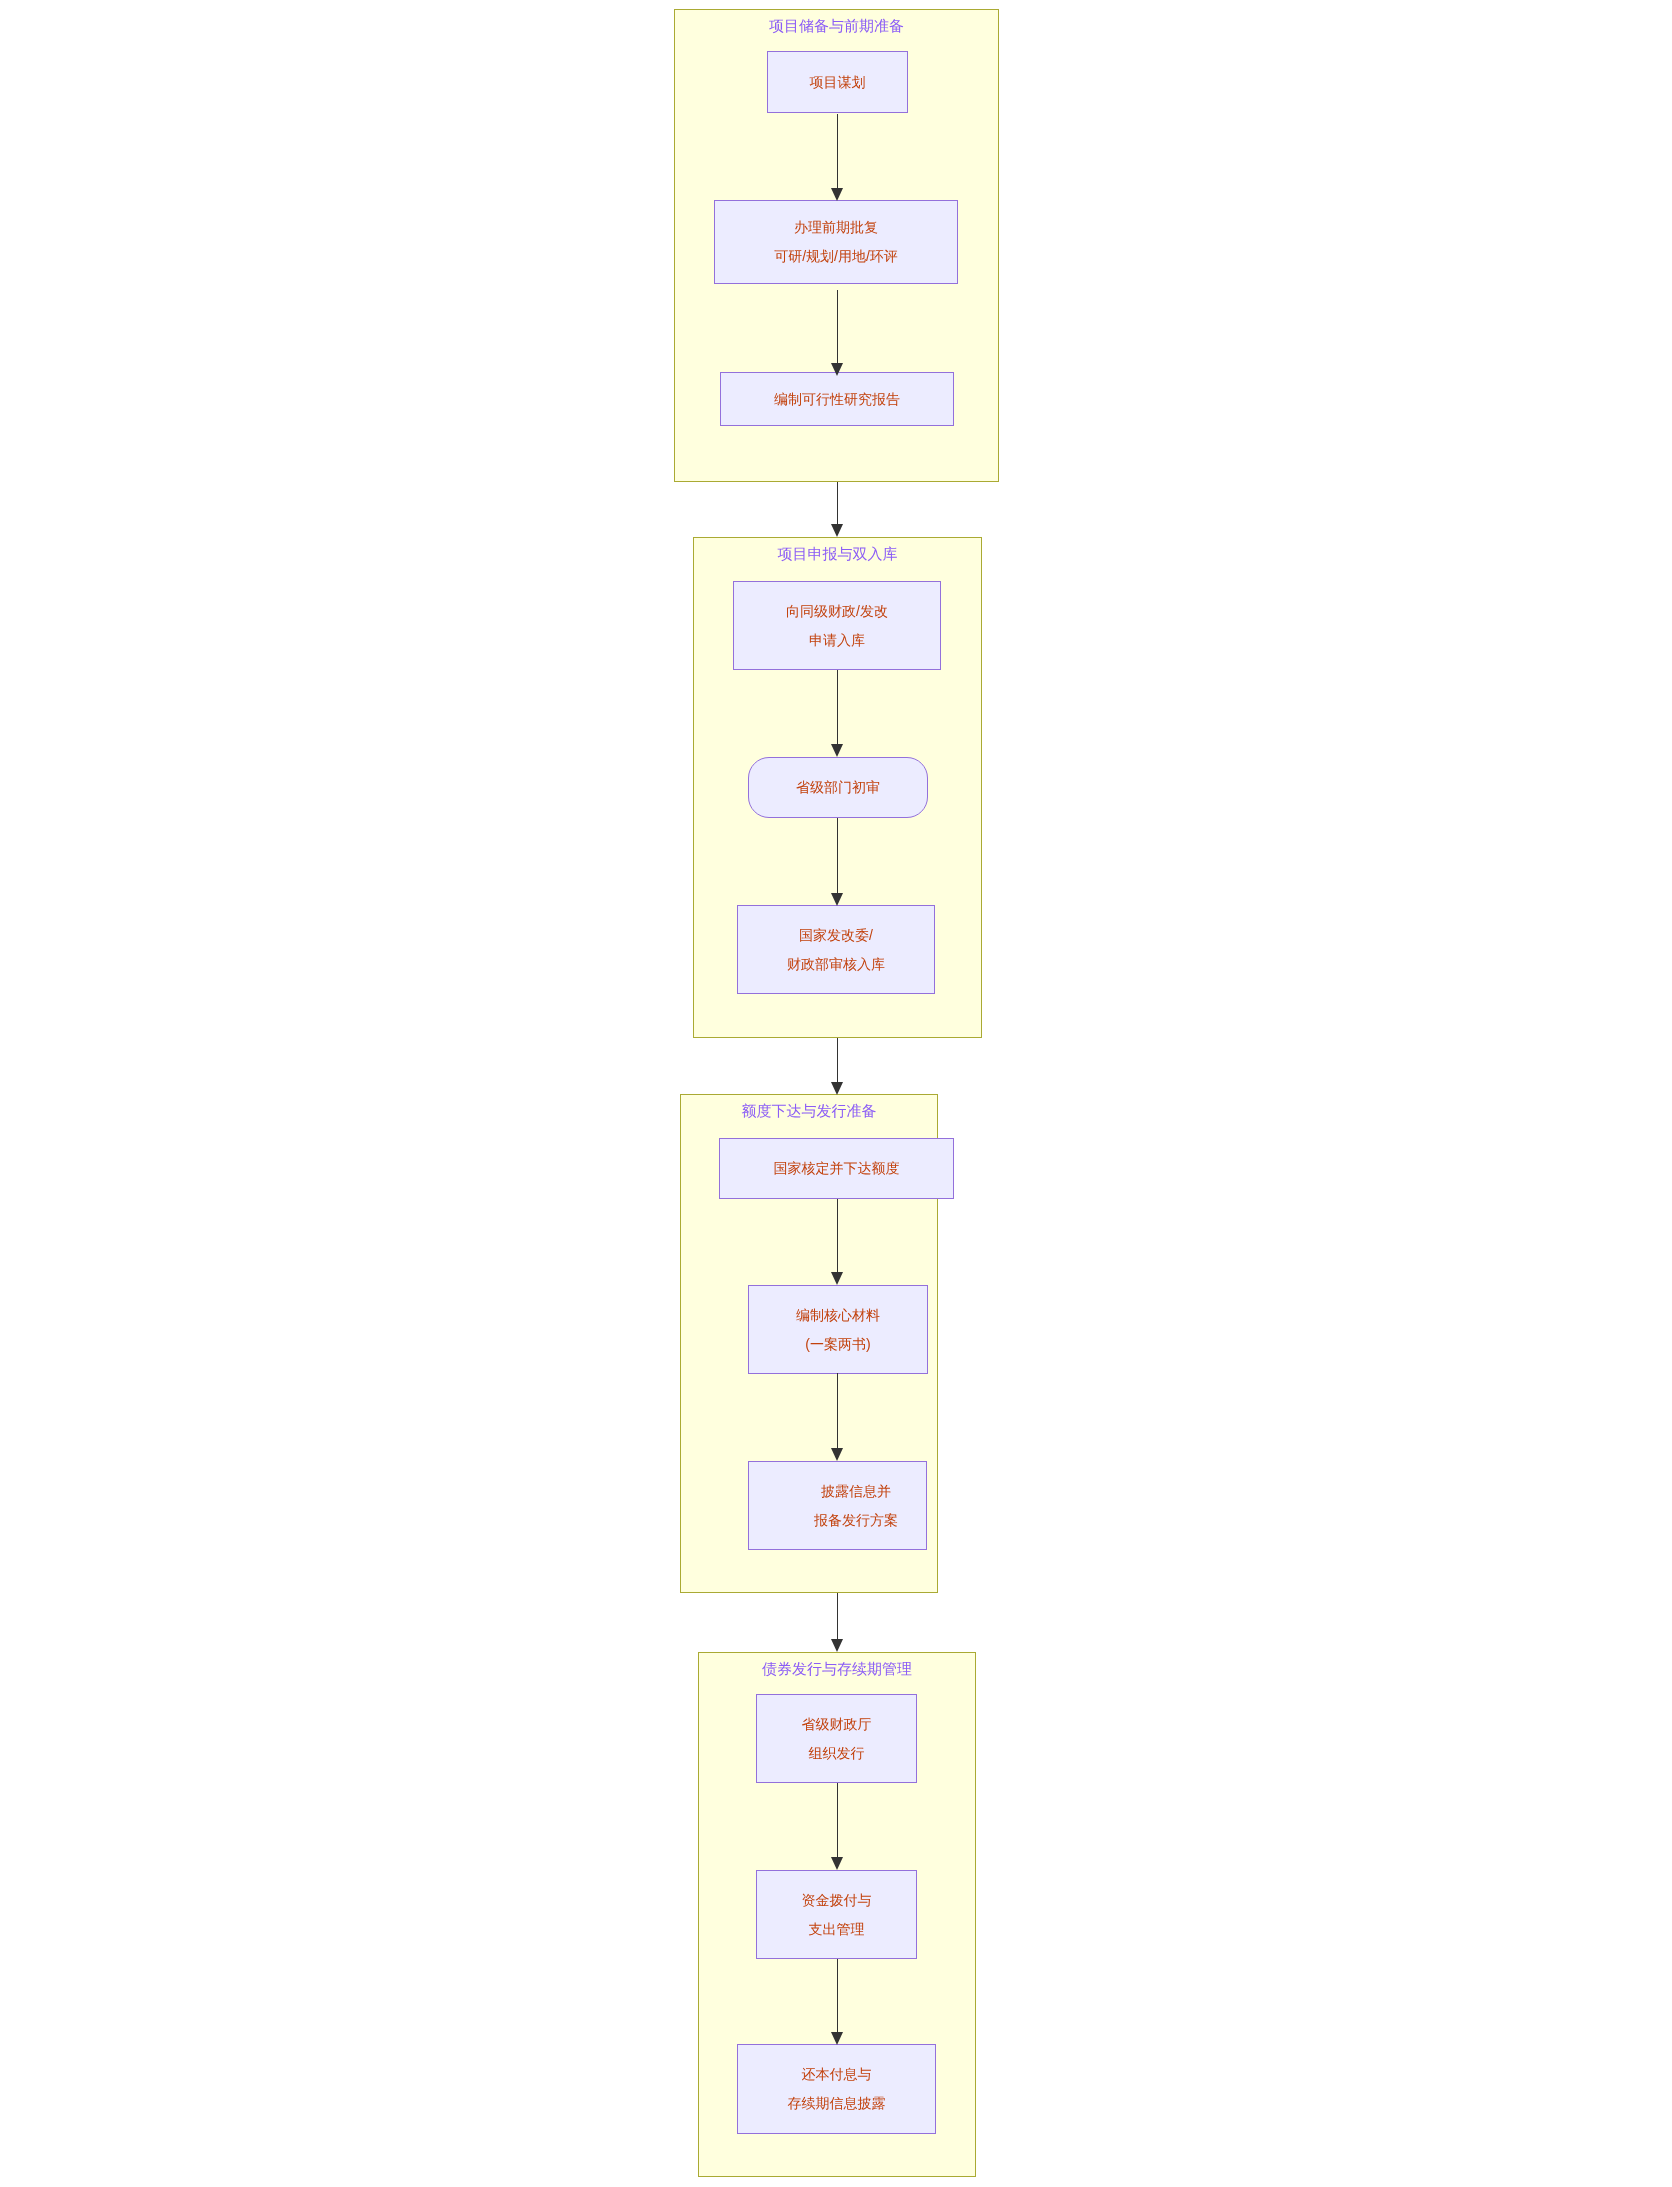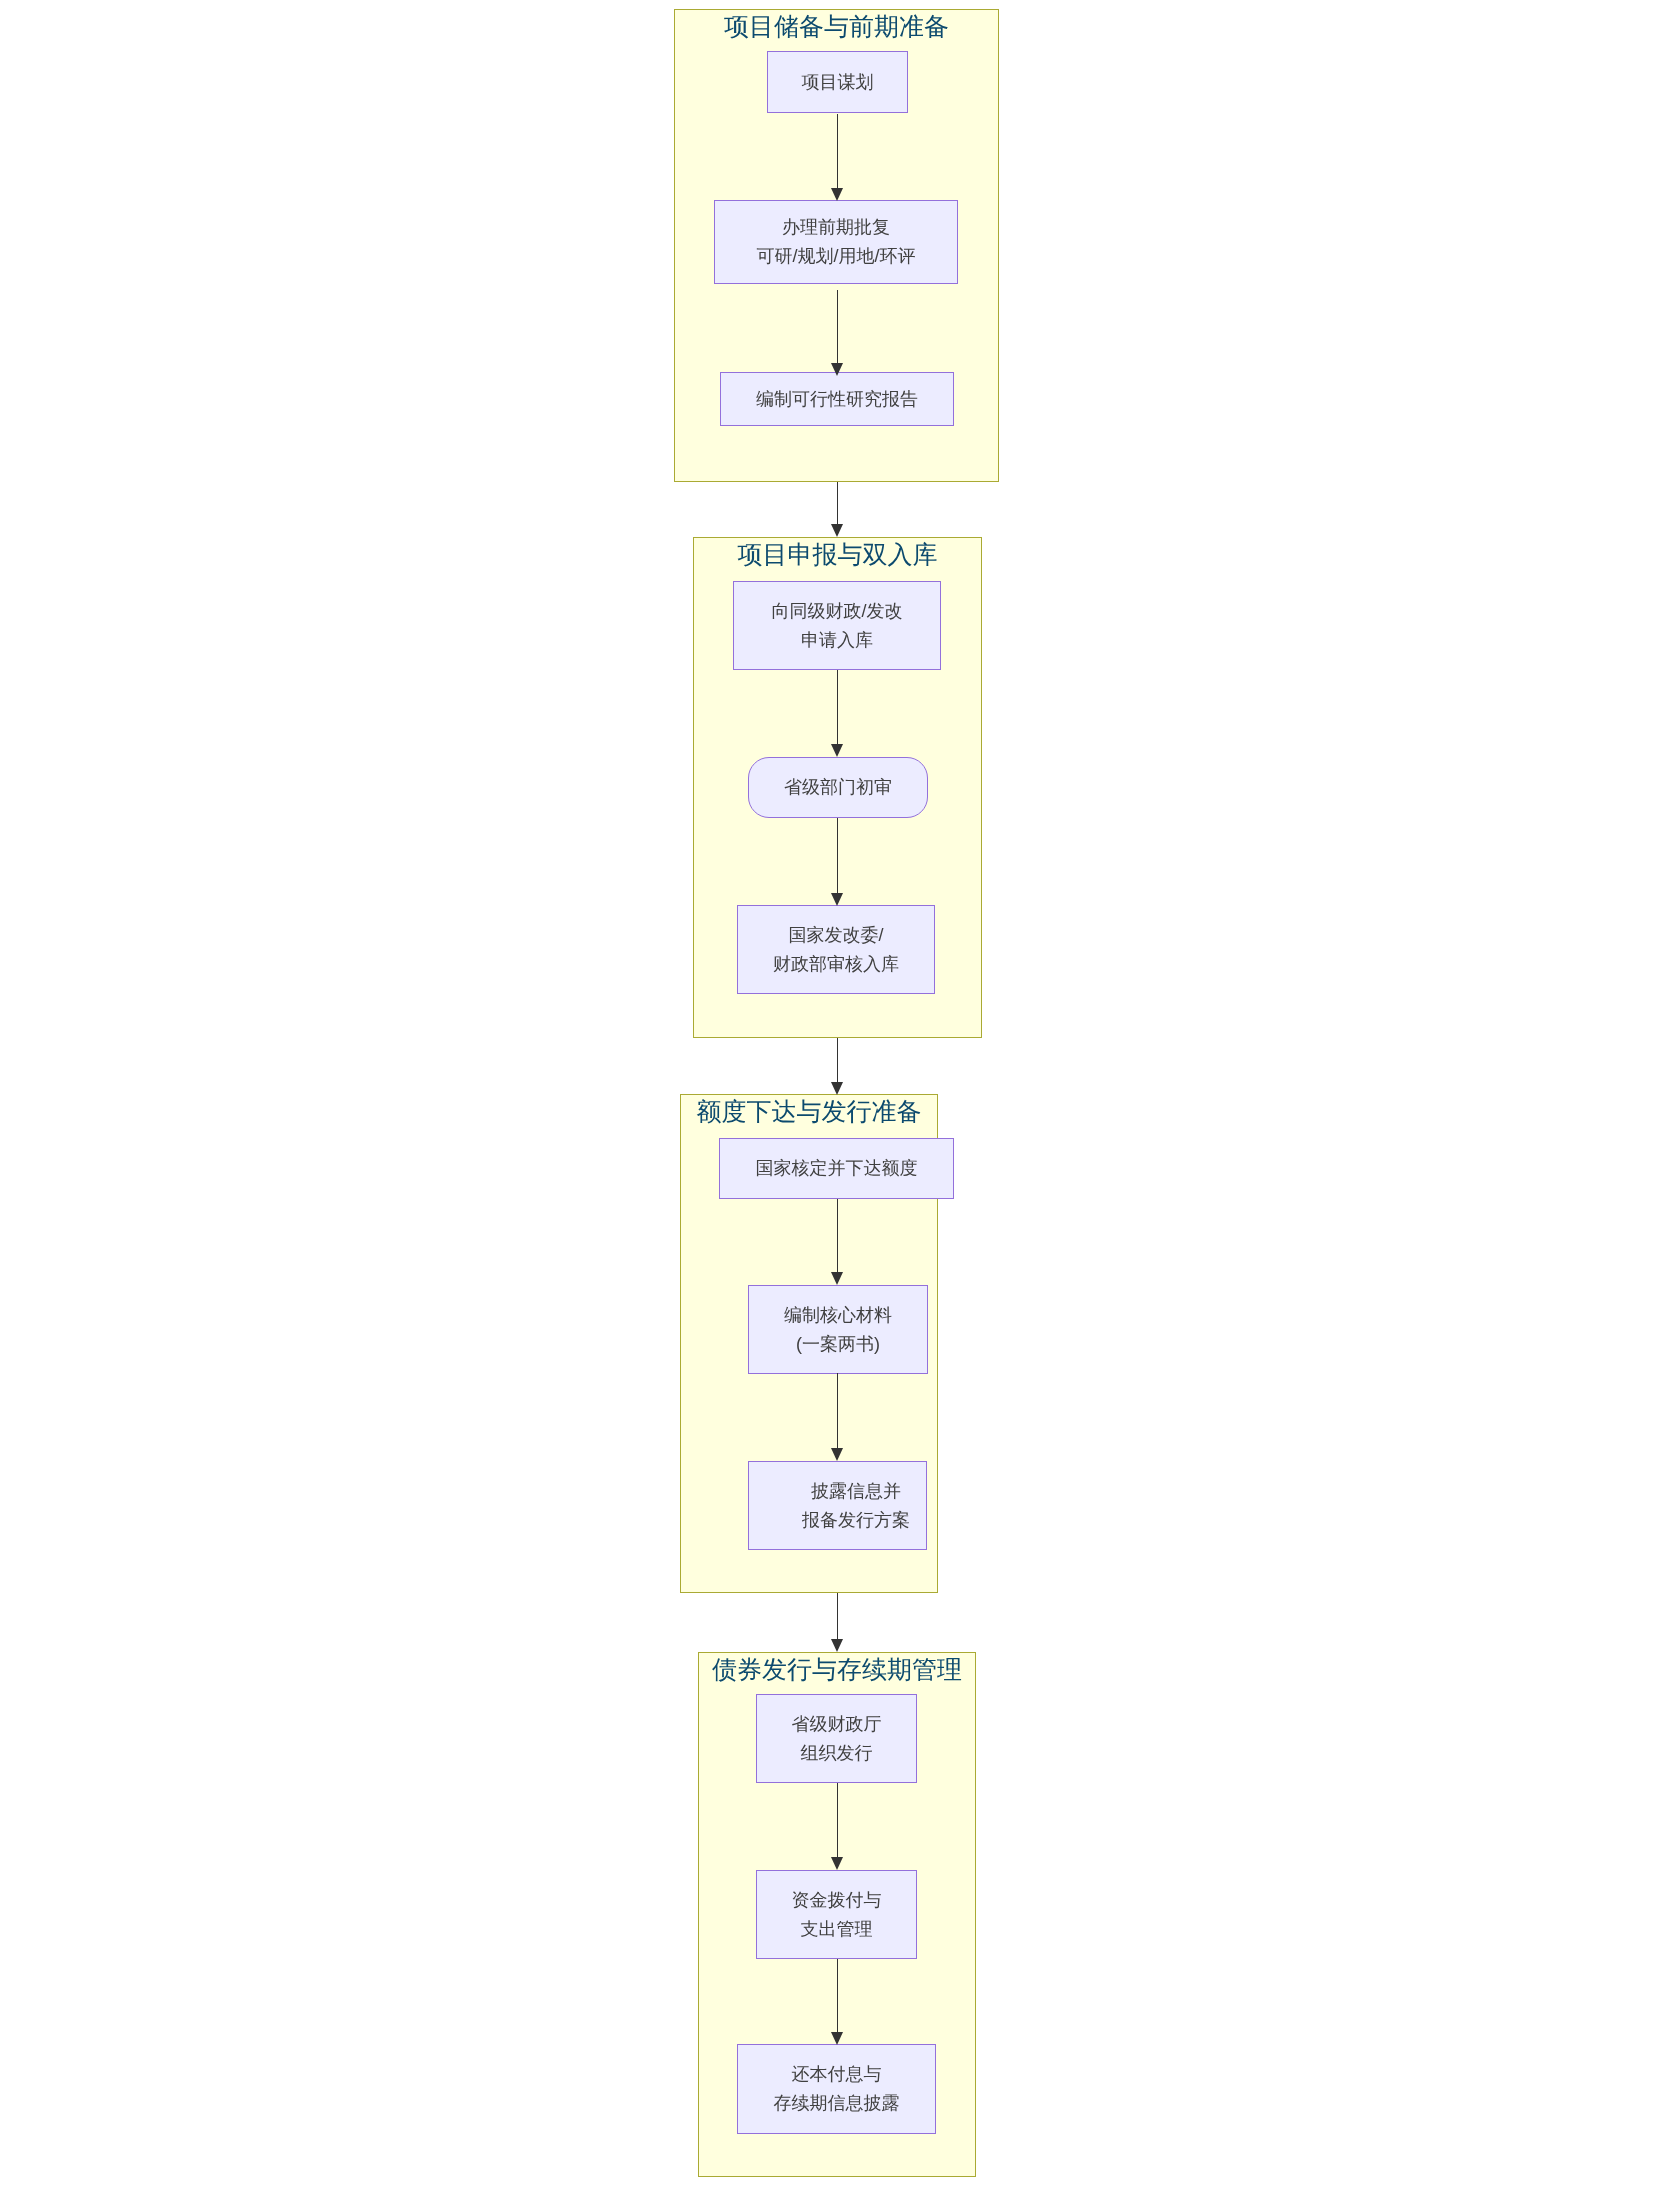--- a/index.html
+++ b/index.html
@@ -21,36 +21,36 @@
     background: #ffffde;
     border: 1.4px solid #aaaa33;
     box-sizing: border-box;
   }
   .group-title {
     position: absolute;
     top: 3.7px;
     left: 0;
     right: 0;
     text-align: center;
-    font-size: 25px;
+    font-size: 15px;
     line-height: 24px;
-    color: #0c4a6e;
+    color: #8b5cf6;
   }
   .node {
     position: absolute;
     background: #ececff;
     border: 1.9px solid #9370db;
     box-sizing: border-box;
     display: flex;
     align-items: center;
     justify-content: center;
     text-align: center;
-    font-size: 18px;
+    font-size: 14px;
     line-height: 29px;
-    color: #404040;
+    color: #c2410c;
     white-space: pre-line;
   }
   .arrow {
     position: absolute;
     left: 830px;
     width: 15px;
   }
   .arrow::before {
     content: '';
     position: absolute;

